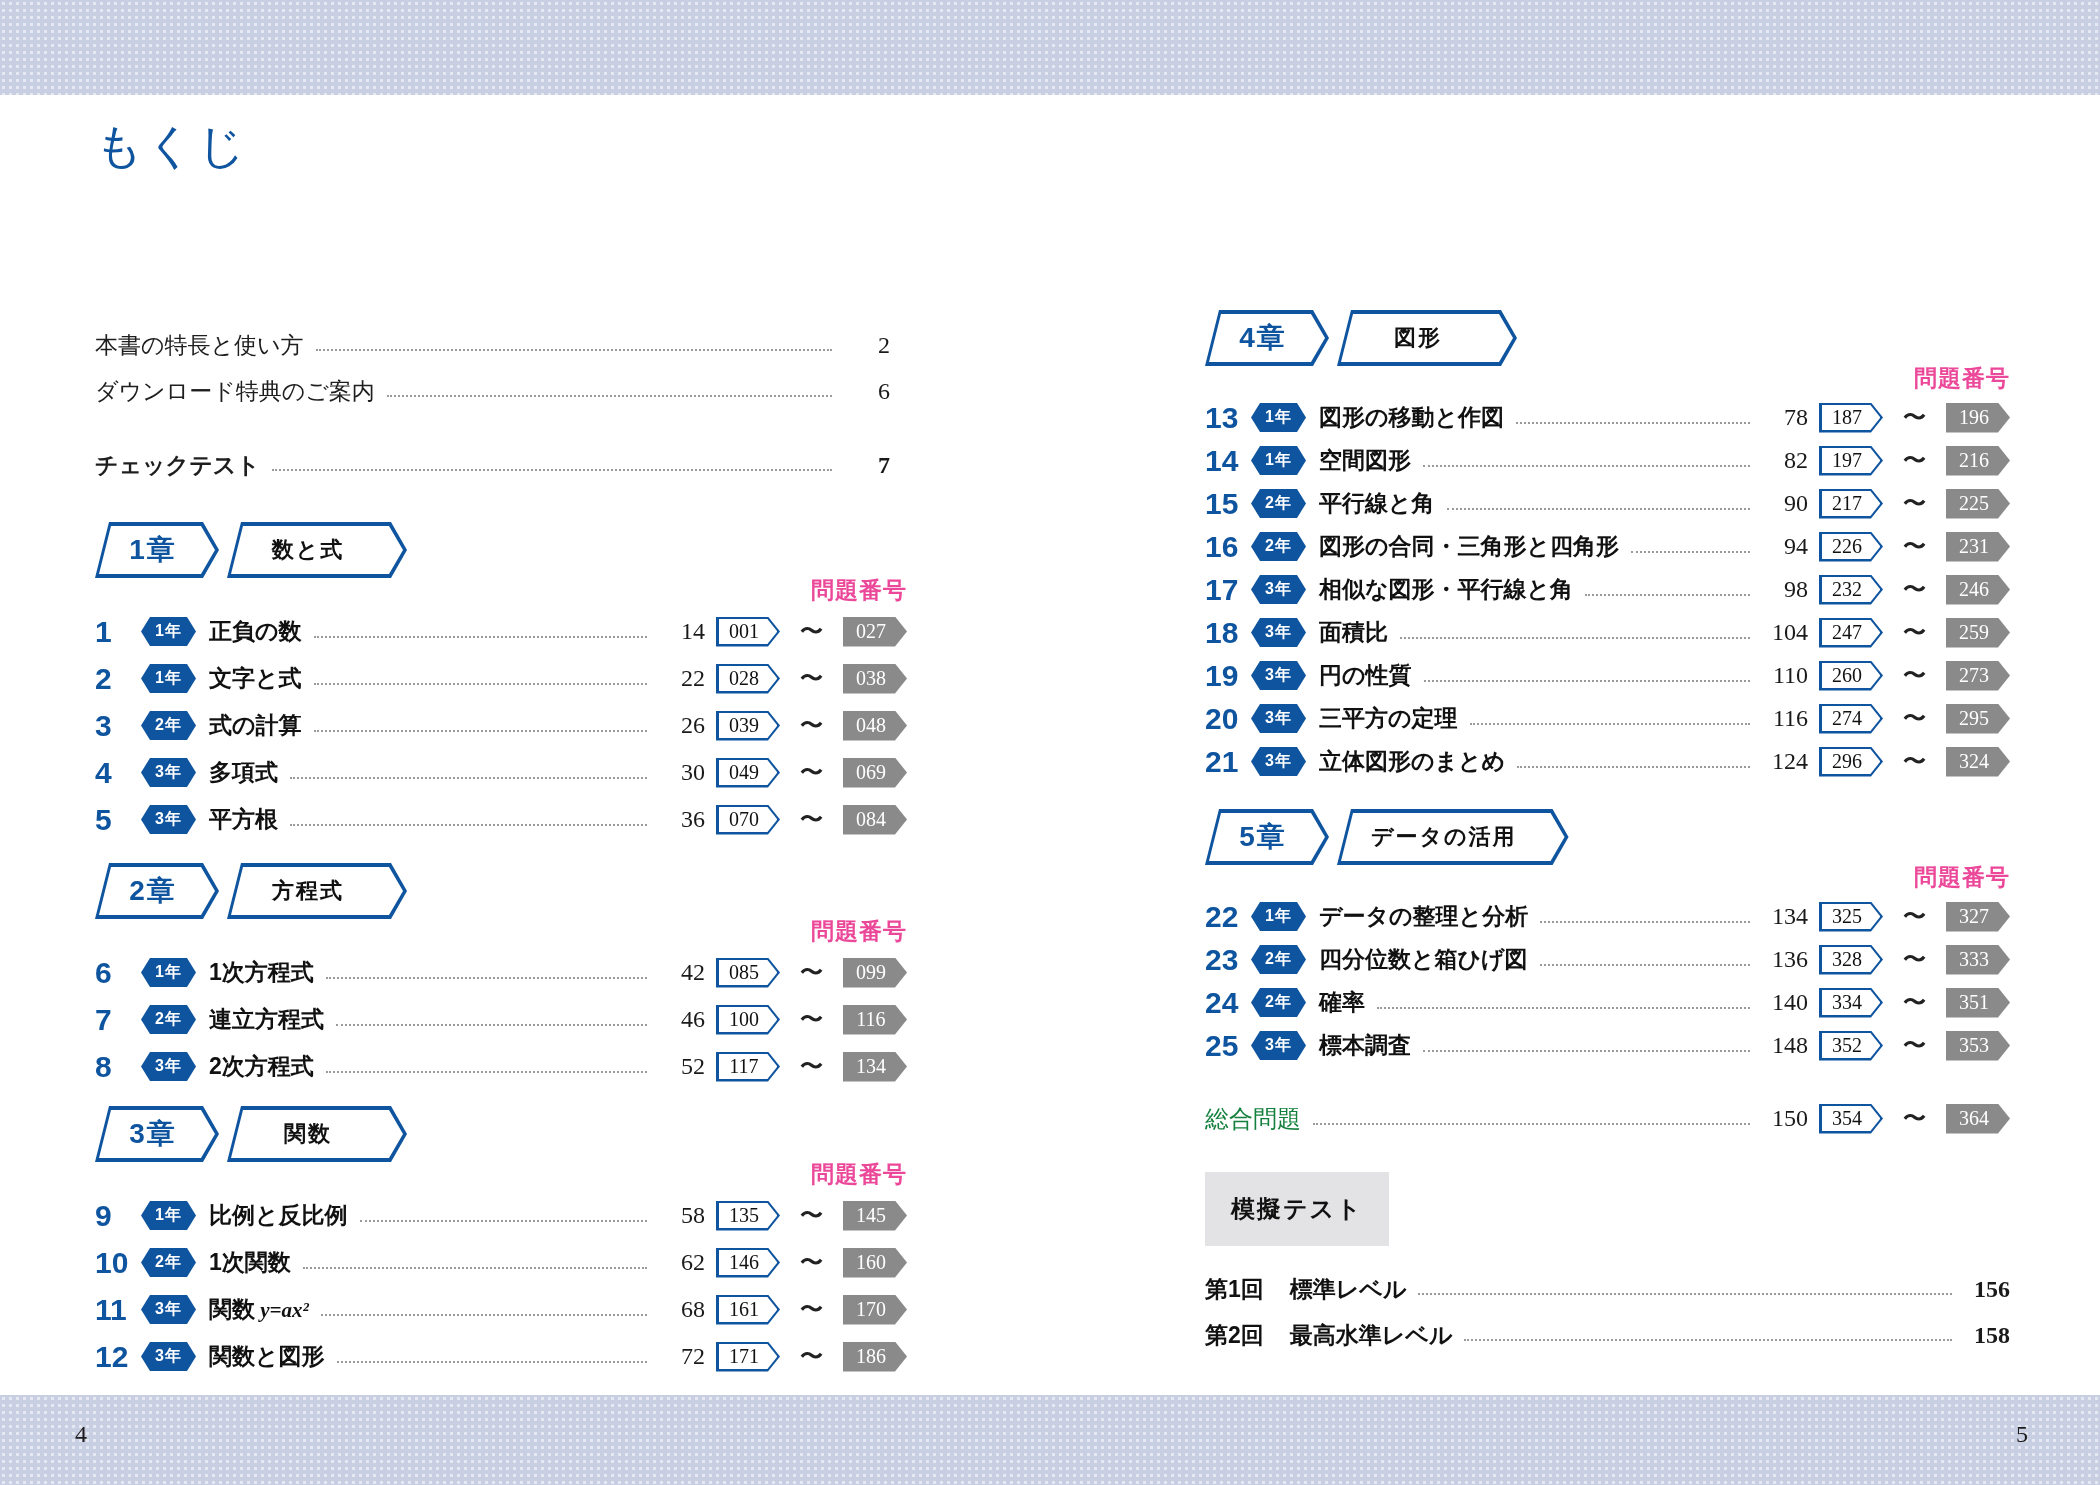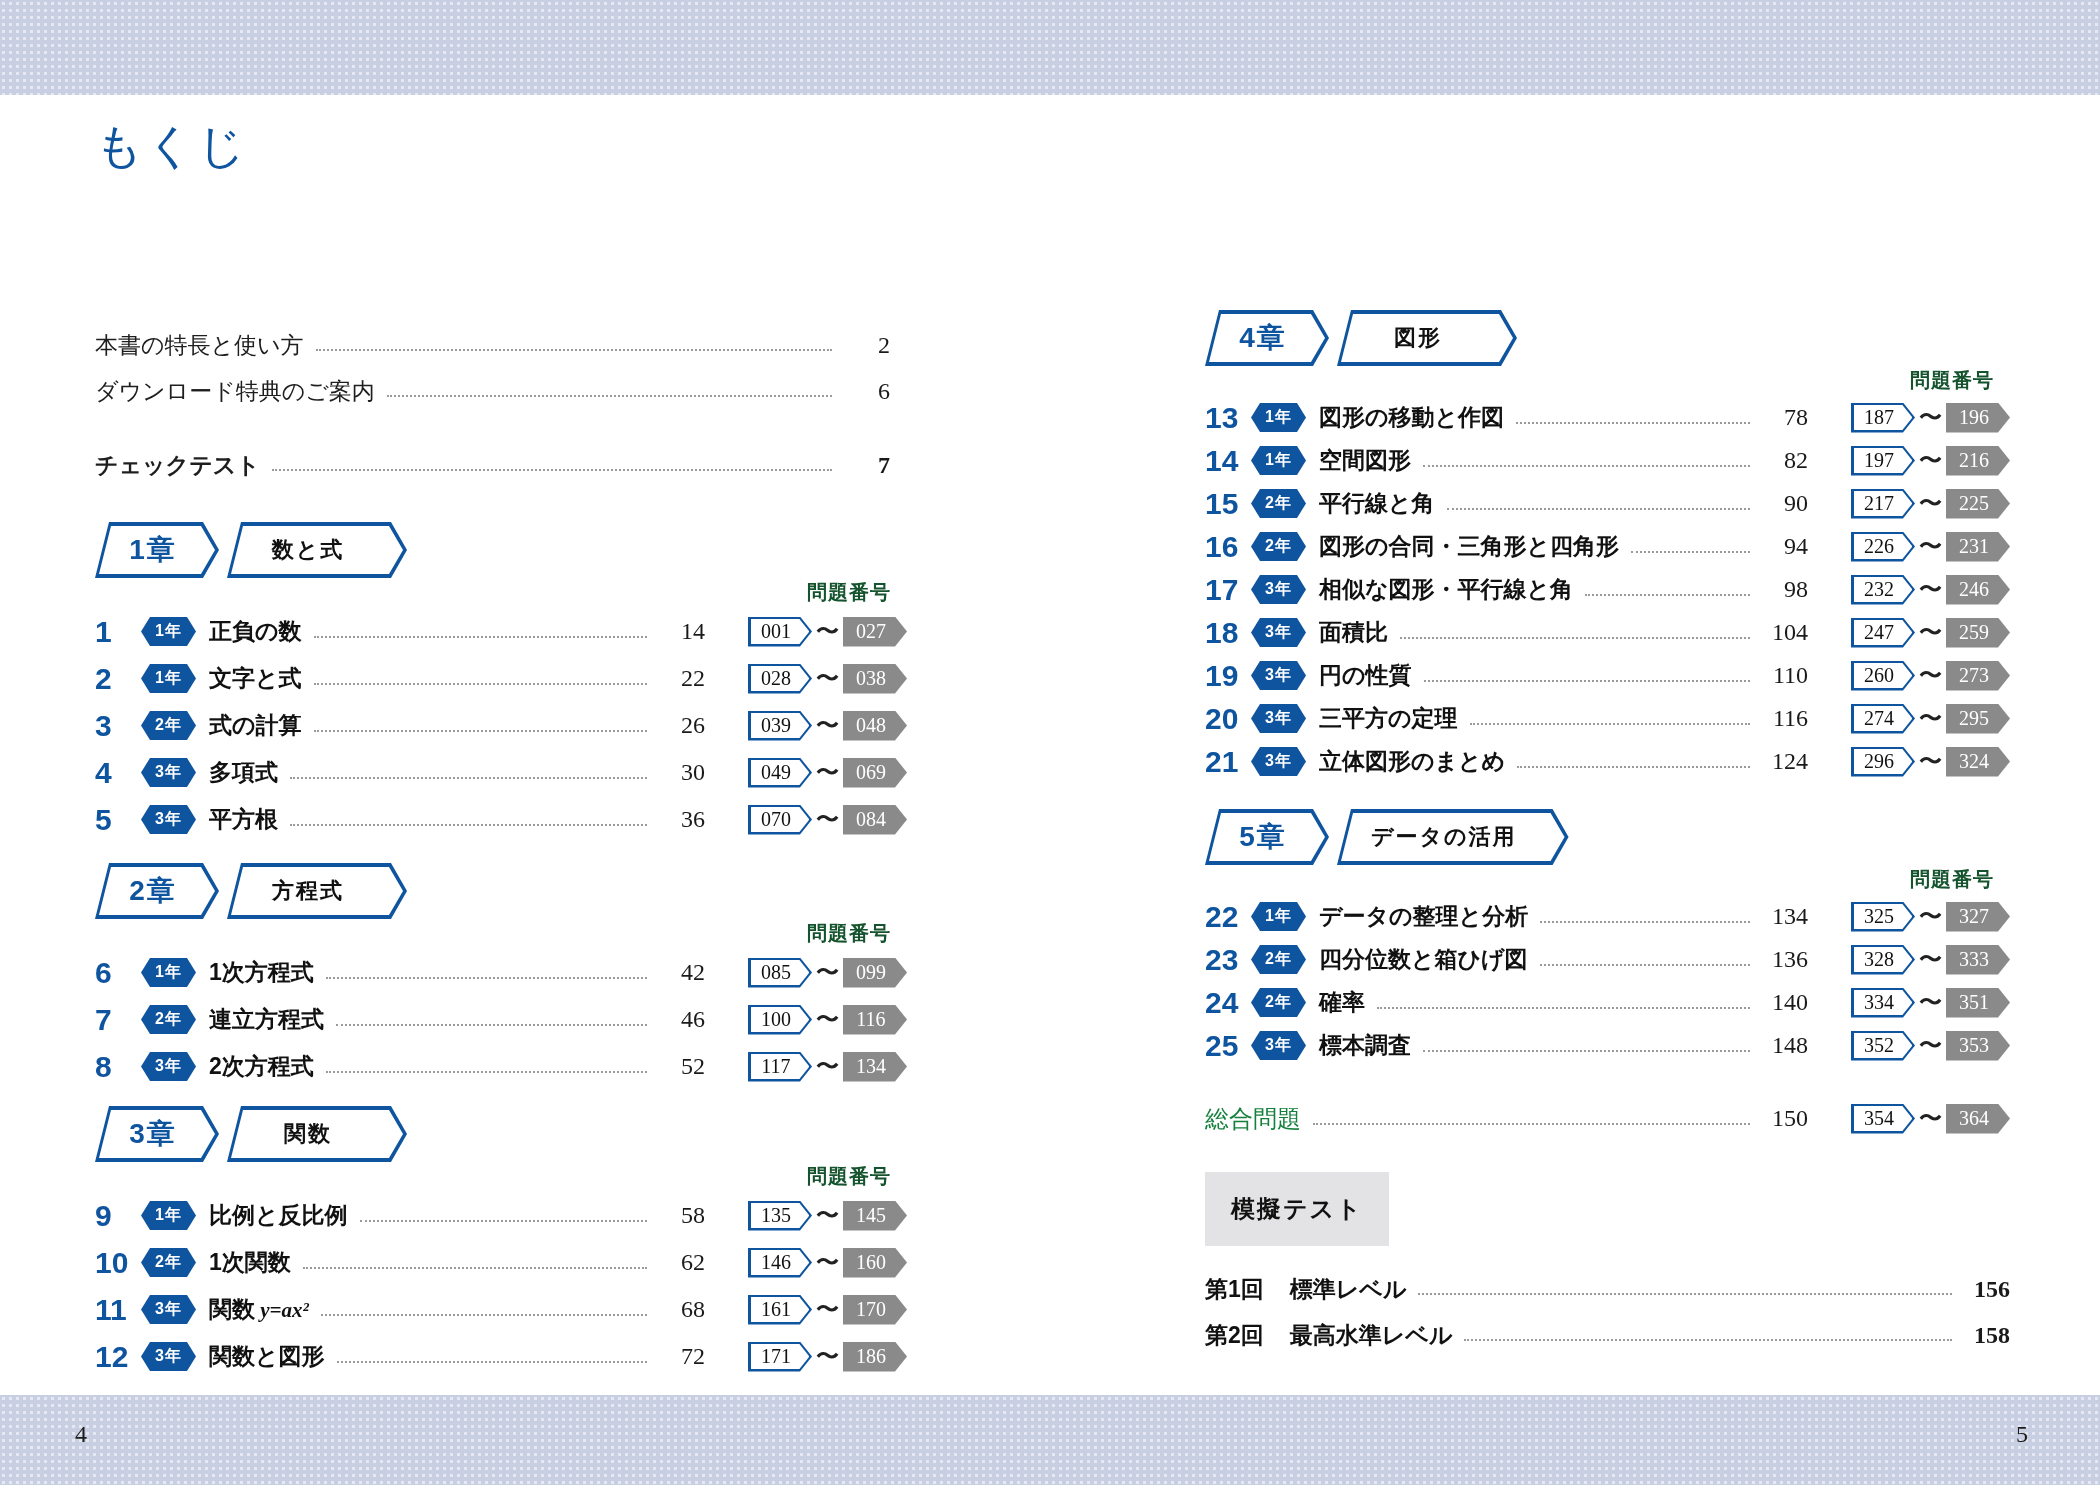--- a/index.html
+++ b/index.html
@@ -58,41 +58,41 @@
     clip-path:polygon(14px 0, calc(100% - 16px) 0, 100% 50%, calc(100% - 16px) 100%, 0 100%);}
   .chev-fg{position:absolute;inset:4px;background:#ffffff;
     clip-path:polygon(12px 0, calc(100% - 14px) 0, 100% 50%, calc(100% - 14px) 100%, 0 100%);}
   .chev-txt{position:relative;height:100%;display:flex;align-items:center;justify-content:center;
     font-weight:bold;white-space:nowrap;}
   .chev-num{width:124px;flex:none;}
   .chev-num .chev-txt{font-size:28px;color:#0e549f;padding-right:8px;letter-spacing:2px;}
   .chev-name{margin-left:8px;min-width:180px;}
   .chev-name .chev-txt{font-size:22px;color:#111111;padding:0 52px 0 34px;letter-spacing:2px;}
   .bangou{
-    position:absolute;right:16px;bottom:-28px;
-    font-size:20px;font-weight:bold;color:#14532d;letter-spacing:1px;
+    position:absolute;right:0;bottom:-28px;
+    font-size:23px;font-weight:bold;color:#ec4899;letter-spacing:1px;
   }
 
   
   .row{display:flex;align-items:center;}
   .row.left{height:47px;}
   .row.right{height:43px;}
   .row-no{width:46px;flex:none;font-size:30px;font-weight:bold;color:#0e549f;}
   .grade{
     width:55px;height:29px;flex:none;margin-right:13px;
     background:#0e549f;color:#ffffff;
     display:flex;align-items:center;justify-content:center;
     clip-path:polygon(9px 0, calc(100% - 9px) 0, 100% 50%, calc(100% - 9px) 100%, 9px 100%, 0 50%);
     font-size:16px;font-weight:bold;letter-spacing:1px;
   }
   .row-title{font-size:23px;font-weight:bold;color:#111111;white-space:nowrap;}
   .math{font-family:"Liberation Serif", serif;font-style:italic;font-size:21px;}
 
   
-  .badges{width:172px;flex:none;margin-left:30px;display:flex;align-items:center;justify-content:flex-end;gap:4px;}
+  .badges{width:172px;flex:none;margin-left:30px;display:flex;align-items:center;justify-content:flex-end;gap:20px;}
   .pbadge{position:relative;width:64px;height:30px;flex:none;
     display:flex;align-items:center;justify-content:center;}
   .pb-bg{position:absolute;inset:0;background:#0e549f;
     clip-path:polygon(0 0, calc(100% - 12px) 0, 100% 50%, calc(100% - 12px) 100%, 0 100%);}
   .pb-fg{position:absolute;inset:2.6px;background:#ffffff;
     clip-path:polygon(0 0, calc(100% - 10px) 0, 100% 50%, calc(100% - 10px) 100%, 0 100%);}
   .pbadge.fill{background:#8a8a8a;color:#ffffff;
     clip-path:polygon(0 0, calc(100% - 12px) 0, 100% 50%, calc(100% - 12px) 100%, 0 100%);}
   .pb-txt{position:relative;font-family:"Liberation Serif", serif;font-size:20px;padding-right:8px;}
   .pbadge.open .pb-txt{color:#111111;}

